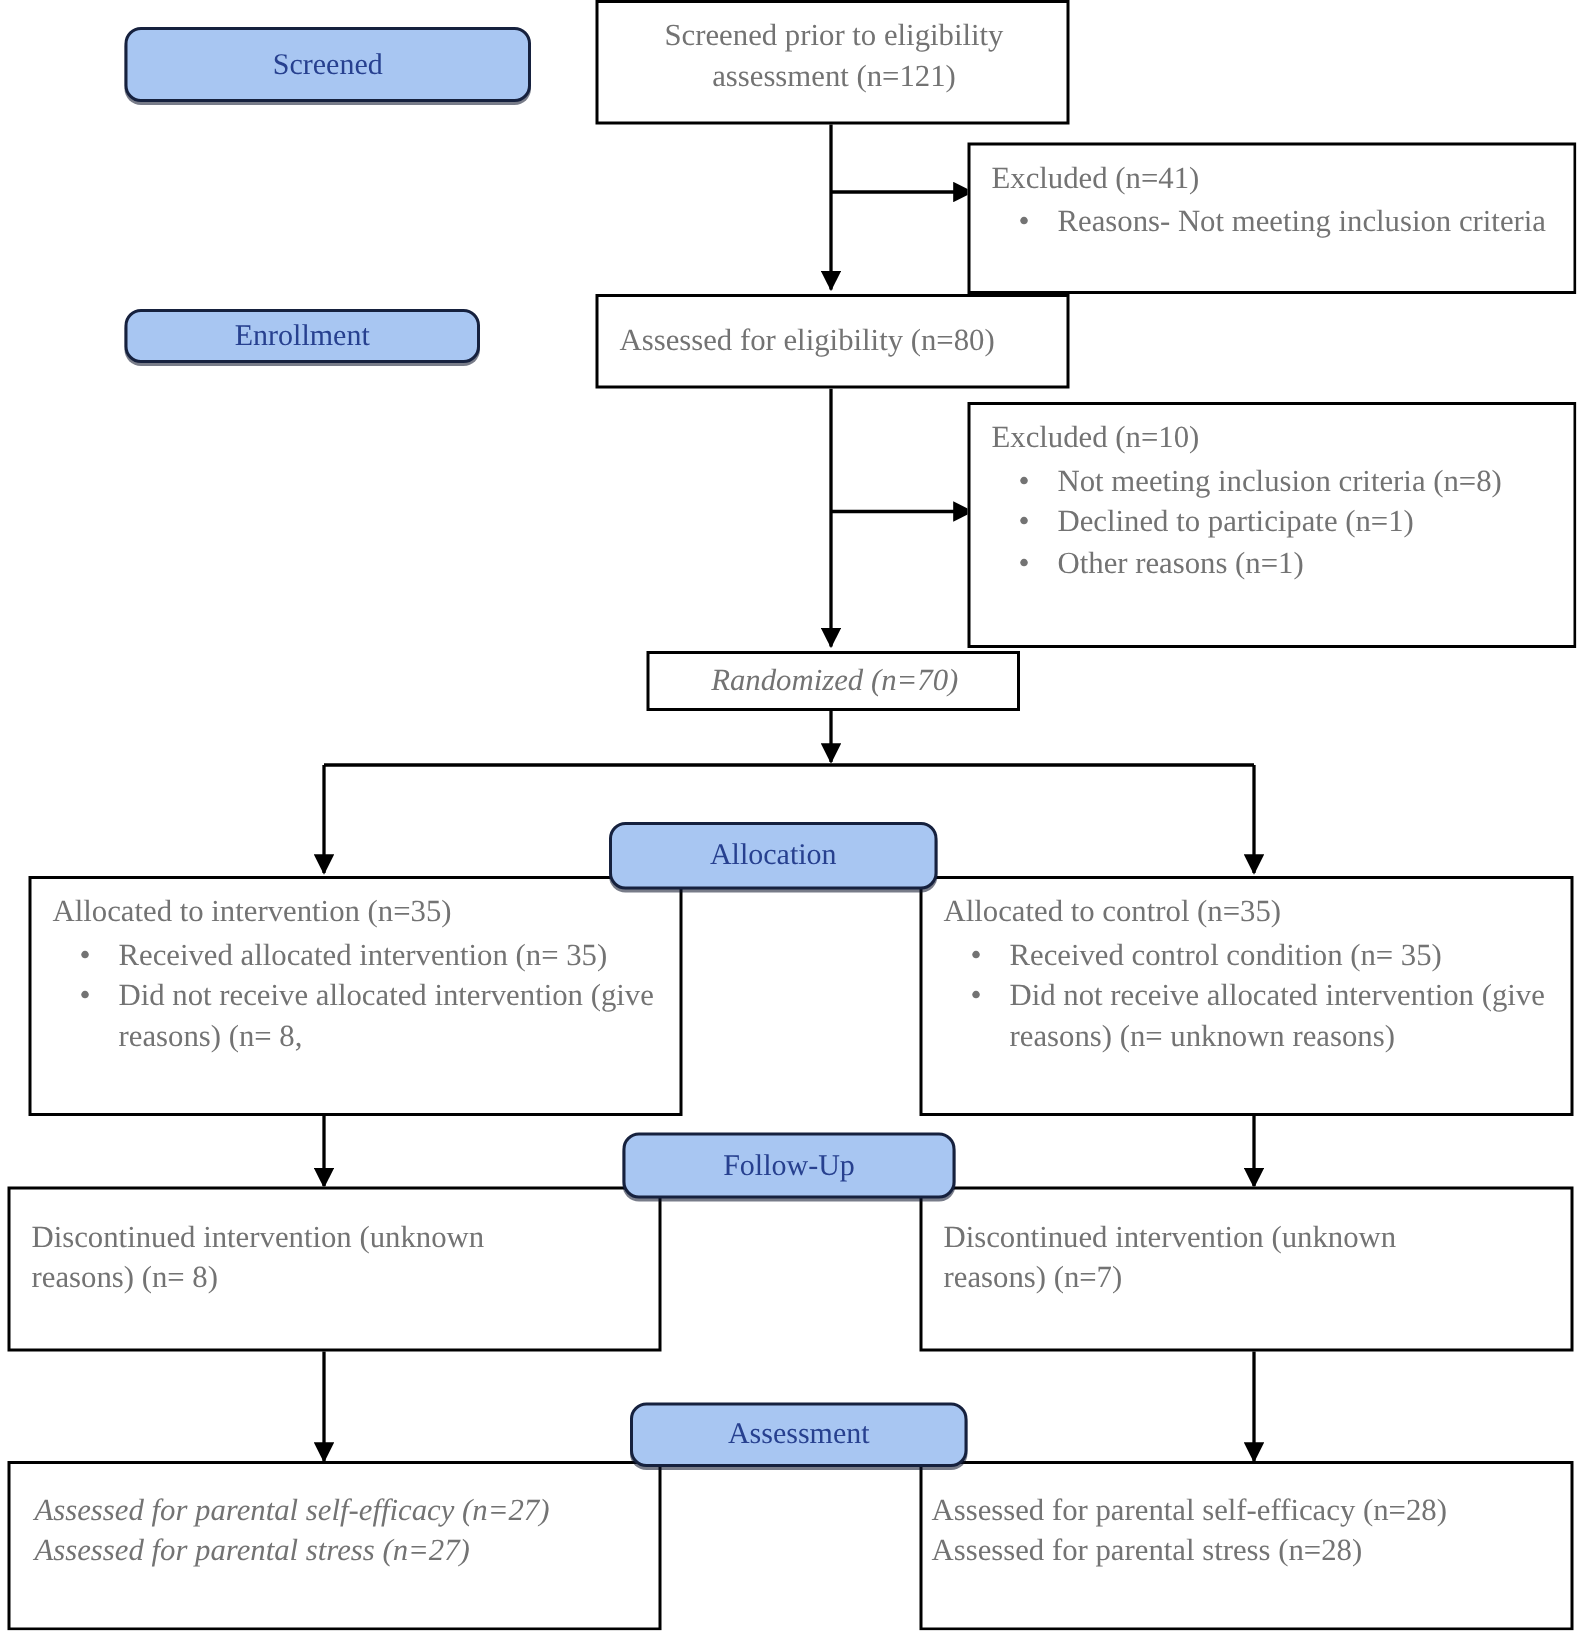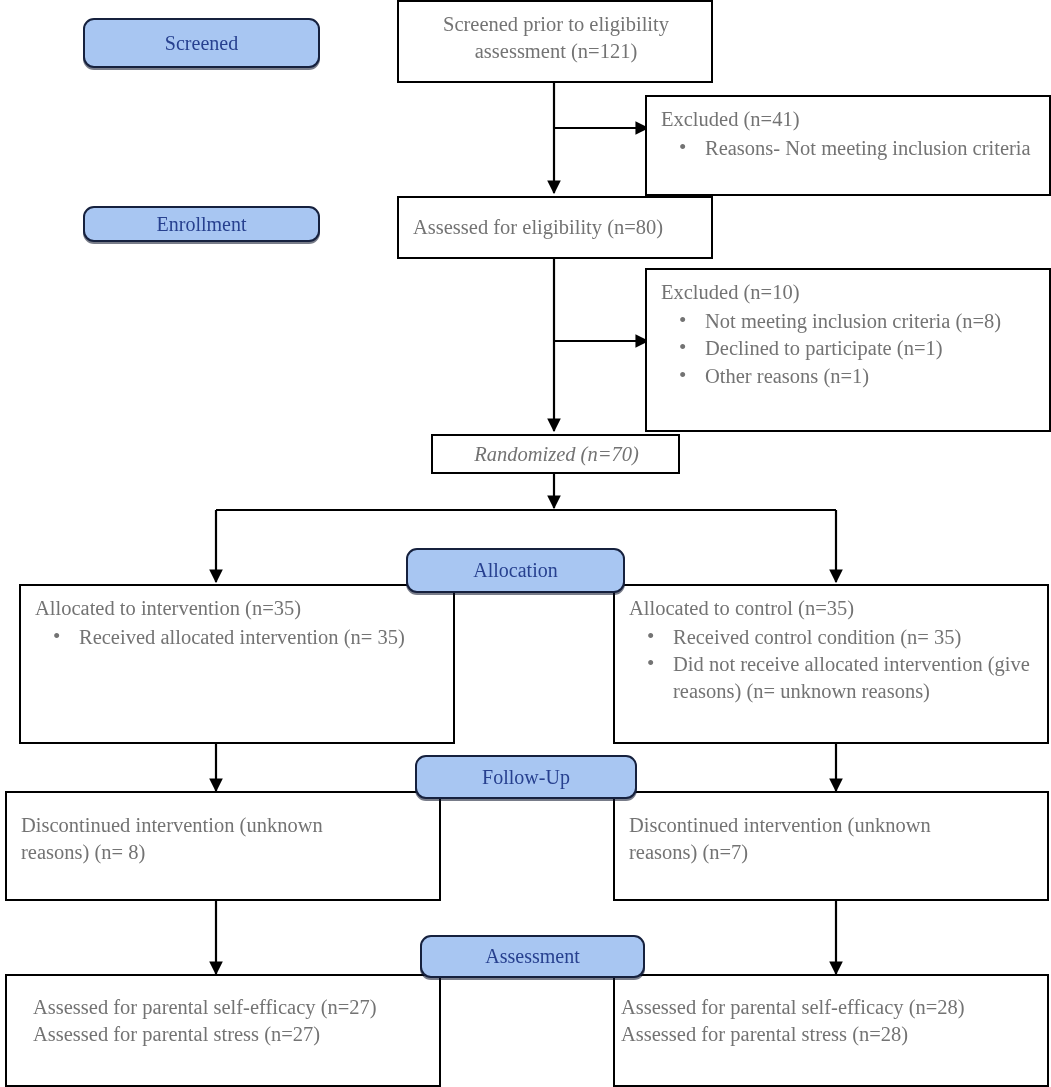--- a/index.html
+++ b/index.html
@@ -108,21 +108,21 @@
 
     <line x1="216" y1="743" x2="216" y2="791" stroke="#000" stroke-width="2.2" marker-end="url(#arrowhead)"></line>
 
     <line x1="836" y1="743" x2="836" y2="791" stroke="#000" stroke-width="2.2" marker-end="url(#arrowhead)"></line>
 
     <line x1="216" y1="900" x2="216" y2="974" stroke="#000" stroke-width="2.2" marker-end="url(#arrowhead)"></line>
 
     <line x1="836" y1="900" x2="836" y2="974" stroke="#000" stroke-width="2.2" marker-end="url(#arrowhead)"></line>
   </svg>
 
-  <div class="badge" style="left:83px; top:18px; width:237px; height:50px;">
+  <div class="badge" style="left:83px; top:18px; width:271px; height:50px;">
     <span>Screened</span>
   </div>
 
   <div class="badge" style="left:83px; top:206px; width:237px; height:36px;">
     <span>Enrollment</span>
   </div>
 
   <div class="badge" style="left:406px; top:548px; width:219px; height:45px;">
     <span>Allocation</span>
   </div>
@@ -172,20 +172,21 @@
     <div class="pad" style="padding-top:0; padding-bottom:0;font-style:italic;">
       <span>Randomized (n=70)</span>
     </div>
   </div>
 
   <div class="node" style="left:19px; top:584px; width:436px; height:160px;">
     <div class="pad">
       <div>Allocated to intervention (n=35)</div>
       <ul class="bullets">
         <li>Received allocated intervention (n= 35)</li>
+        <li>Did not receive allocated intervention (give reasons) (n= 8,</li>
       </ul>
     </div>
   </div>
 
   <div class="node" style="left:613px; top:584px; width:436px; height:160px;">
     <div class="pad">
       <div>Allocated to control (n=35)</div>
       <ul class="bullets">
         <li>Received control condition (n= 35)</li>
         <li>Did not receive allocated intervention (give reasons) (n= unknown reasons)</li>
@@ -201,21 +202,21 @@
   </div>
 
   <div class="node" style="left:613px; top:791px; width:436px; height:110px;">
     <div class="pad" style="padding-top:19px;">
       <span class="line2">Discontinued intervention (unknown</span>
       <span class="line2">reasons) (n=7)</span>
     </div>
   </div>
 
   <div class="node" style="left:5px; top:974px; width:436px; height:113px;">
-    <div class="pad" style="padding-top:18px; padding-left:26px;">
+    <div class="pad" style="padding-top:18px; padding-left:16px;font-style:italic;">
       <span class="line2">Assessed for parental self-efficacy (n=27)</span>
       <span class="line2">Assessed for parental stress (n=27)</span>
     </div>
   </div>
 
   <div class="node" style="left:613px; top:974px; width:436px; height:113px;">
     <div class="pad" style="padding-top:18px; padding-left:6px;">
       <span class="line2">Assessed for parental self-efficacy (n=28)</span>
       <span class="line2">Assessed for parental stress (n=28)</span>
     </div>

